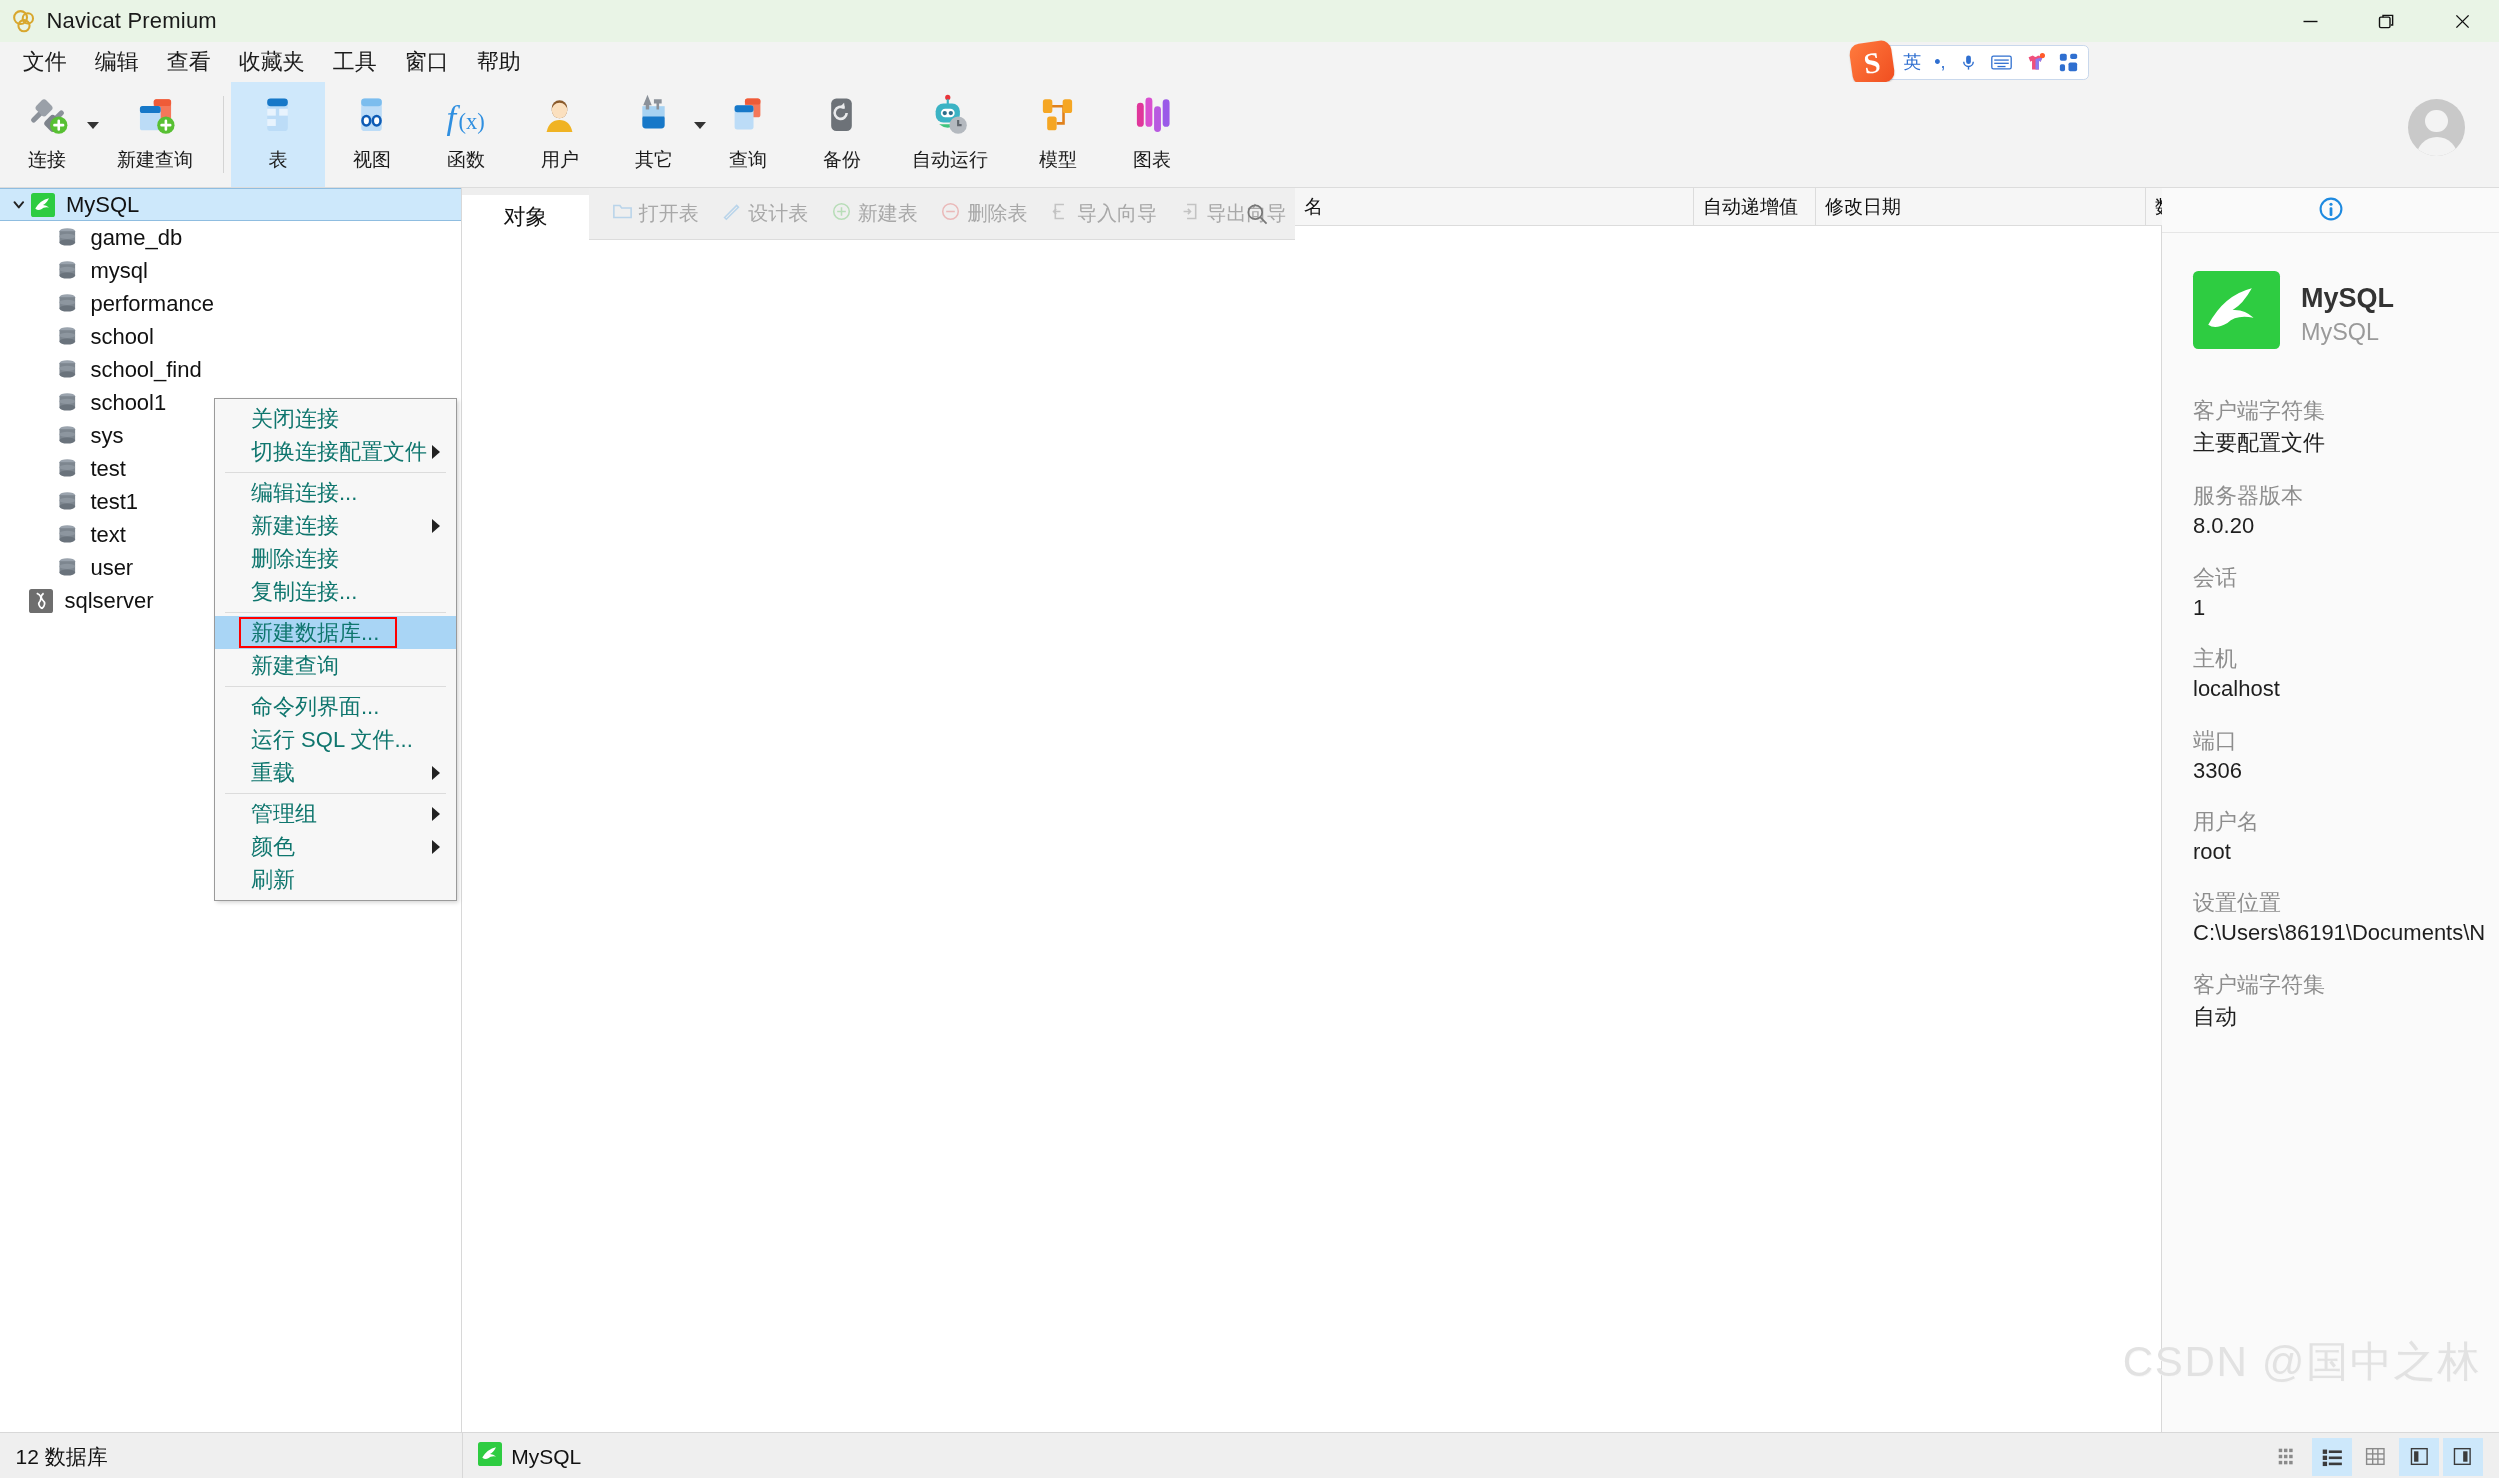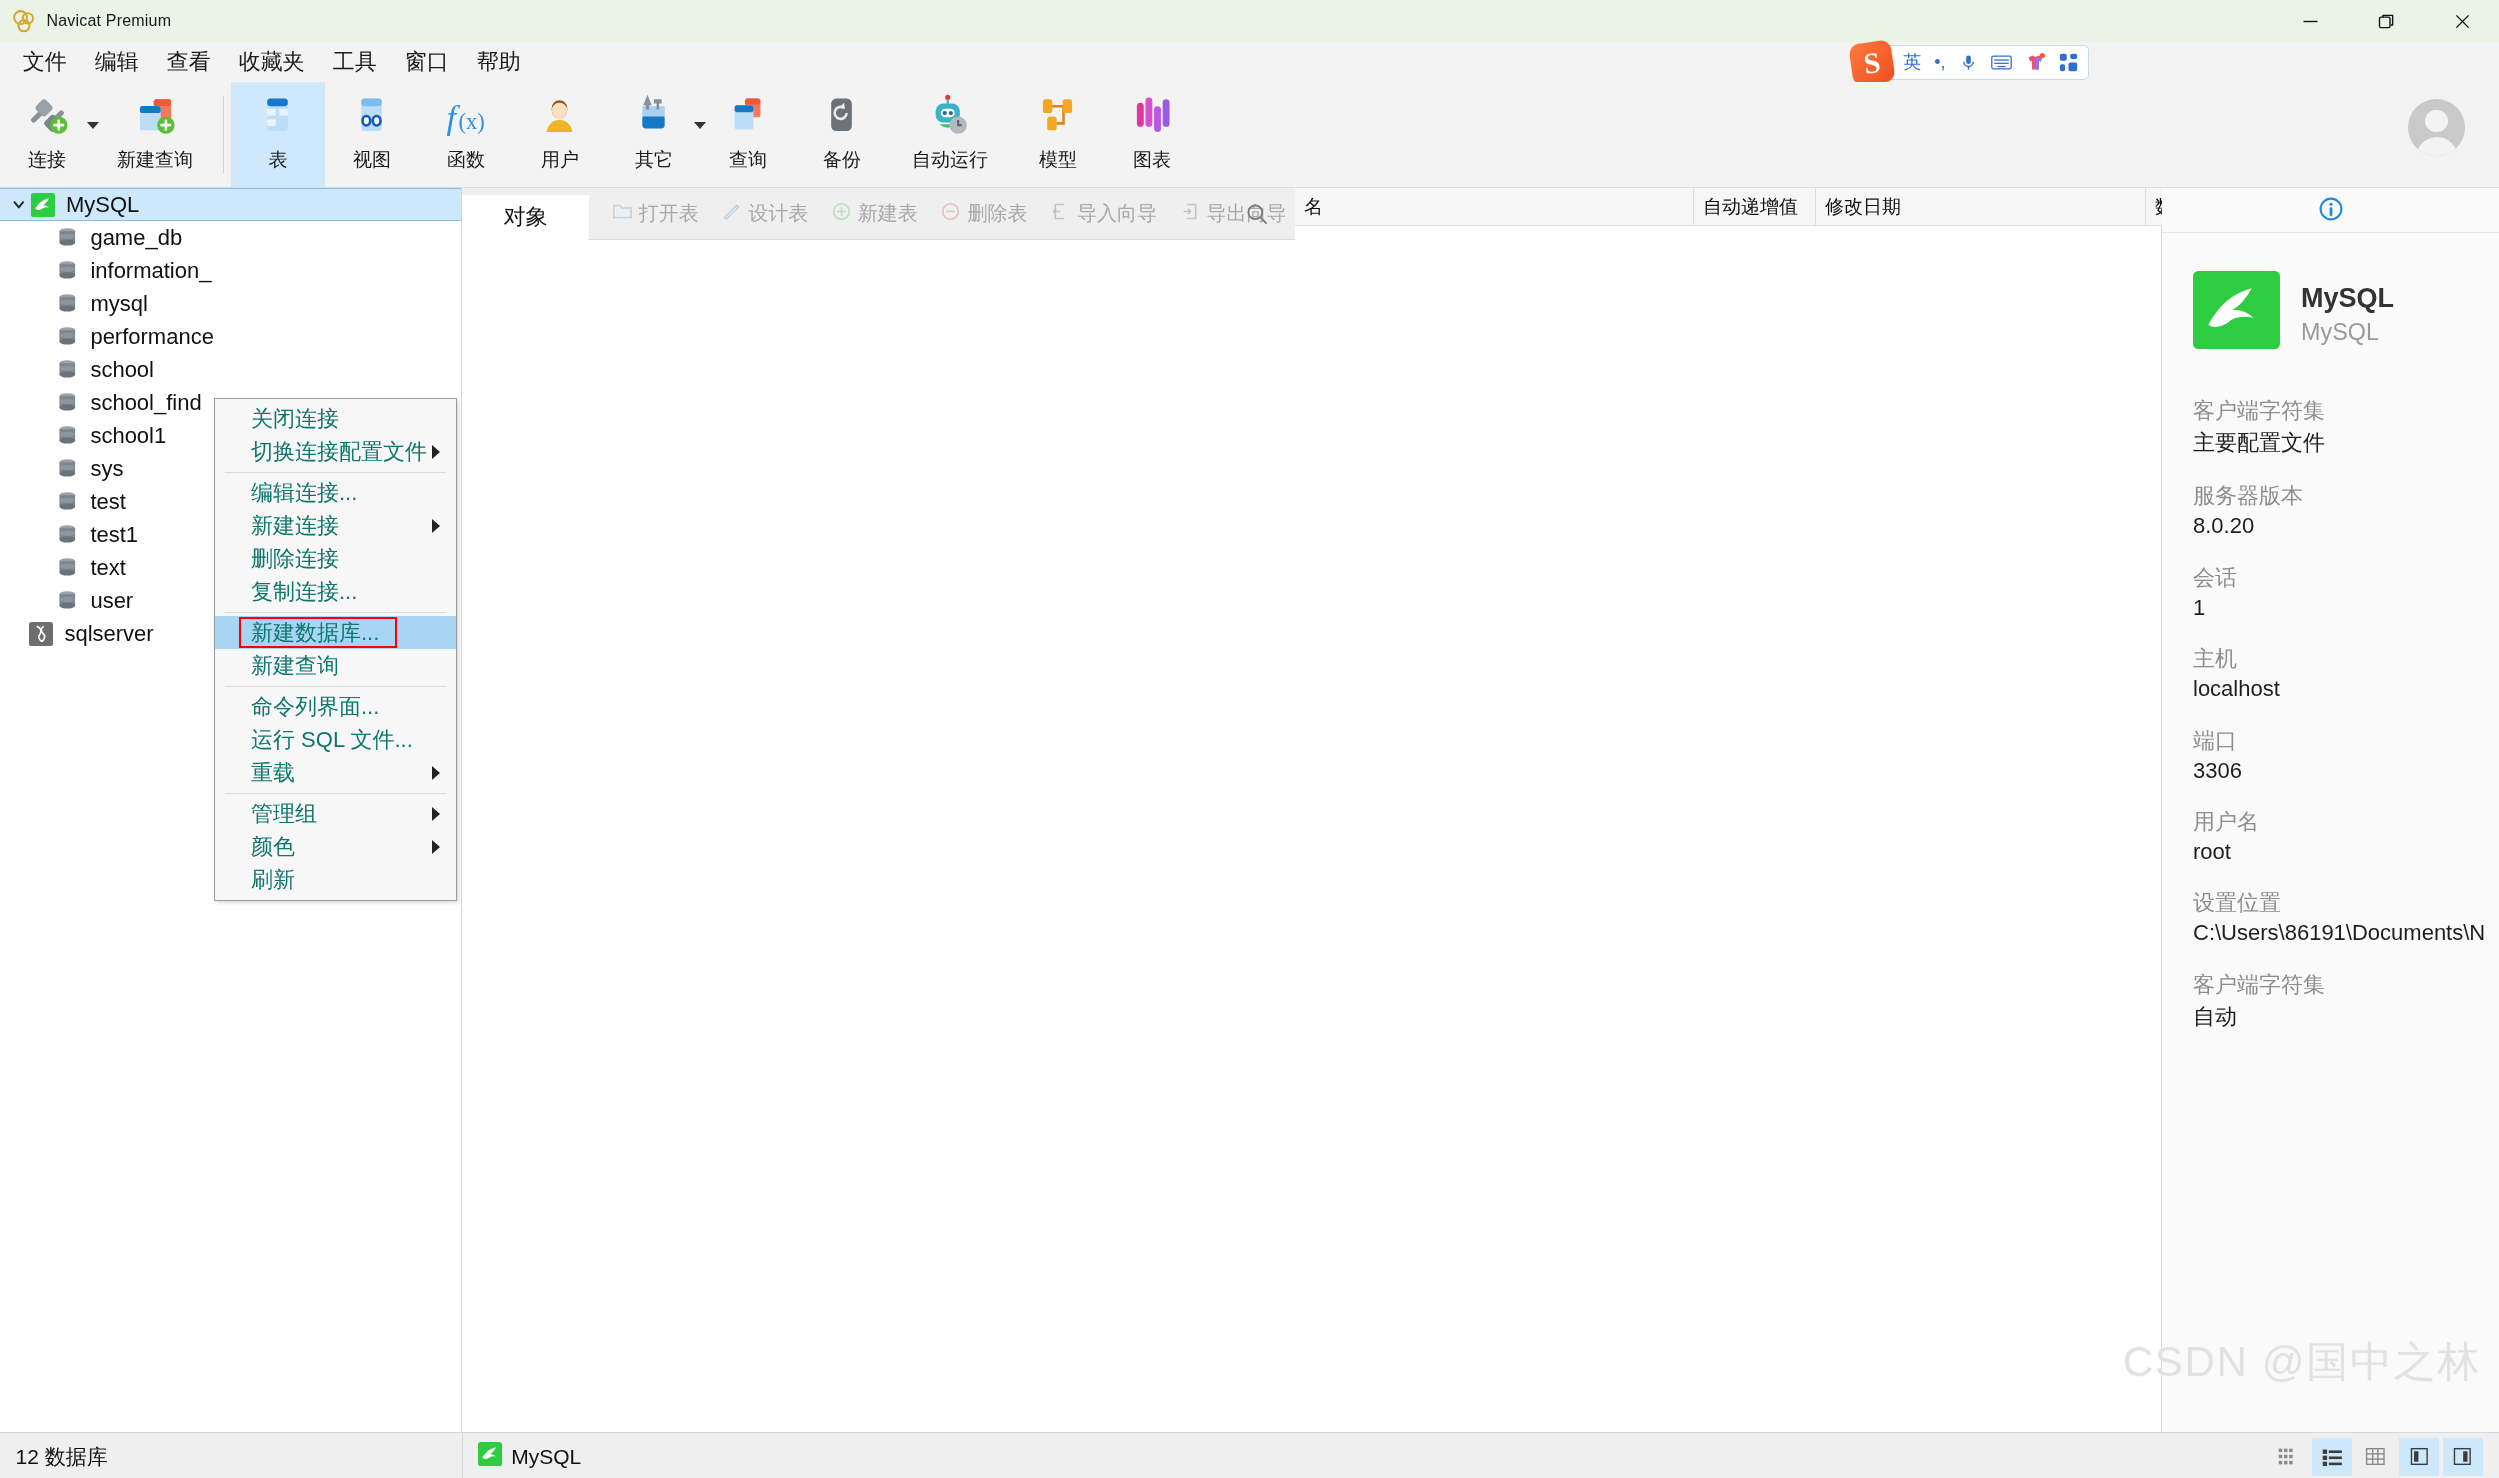--- a/index.html
+++ b/index.html
@@ -23,21 +23,21 @@
     display: flex; align-items: center;
     flex: 0 0 42px;
     position: relative;
   }
   .titlebar .app-icon {
     margin-left: 12px; margin-right: 10.4px;
     width: 24px; height: 24px;
     display: flex; align-items: center; justify-content: center;
   }
   .titlebar .app-title {
-    font-size: 16px; color: #1a1a1a;
+    font-size: 22px; color: #1a1a1a;
     letter-spacing: 0.2px;
   }
   .win-controls {
     position: absolute; right: 0; top: 0; height: 42px;
     display: flex; align-items: stretch;
   }
   .win-btn {
     width: 76px; height: 42px;
     display: flex; align-items: center; justify-content: center;
     color: #111;
@@ -581,31 +581,20 @@
       <div class="tree-row indent">
         <span class="db-ico">
           <svg width="22.6" height="22.6" viewBox="0 0 26 26">
               <ellipse cx="13" cy="6" rx="9" ry="3.5" fill="#9aa3ad"></ellipse>
               <rect x="4" y="6" width="18" height="13" fill="#7d868f"></rect>
               <ellipse cx="13" cy="19" rx="9" ry="3.5" fill="#6a737c"></ellipse>
               <ellipse cx="13" cy="12" rx="9" ry="3" fill="#8d969f"></ellipse>
             </svg>
         </span>
         <span>game_db</span>
-      </div>
-      <div class="tree-row indent">
-        <span class="db-ico">
-          <svg width="22.6" height="22.6" viewBox="0 0 26 26">
-              <ellipse cx="13" cy="6" rx="9" ry="3.5" fill="#9aa3ad"></ellipse>
-              <rect x="4" y="6" width="18" height="13" fill="#7d868f"></rect>
-              <ellipse cx="13" cy="19" rx="9" ry="3.5" fill="#6a737c"></ellipse>
-              <ellipse cx="13" cy="12" rx="9" ry="3" fill="#8d969f"></ellipse>
-            </svg>
-        </span>
-        <span>information_</span>
       </div>
       <div class="tree-row indent">
         <span class="db-ico">
           <svg width="22.6" height="22.6" viewBox="0 0 26 26">
               <ellipse cx="13" cy="6" rx="9" ry="3.5" fill="#9aa3ad"></ellipse>
               <rect x="4" y="6" width="18" height="13" fill="#7d868f"></rect>
               <ellipse cx="13" cy="19" rx="9" ry="3.5" fill="#6a737c"></ellipse>
               <ellipse cx="13" cy="12" rx="9" ry="3" fill="#8d969f"></ellipse>
             </svg>
         </span>

